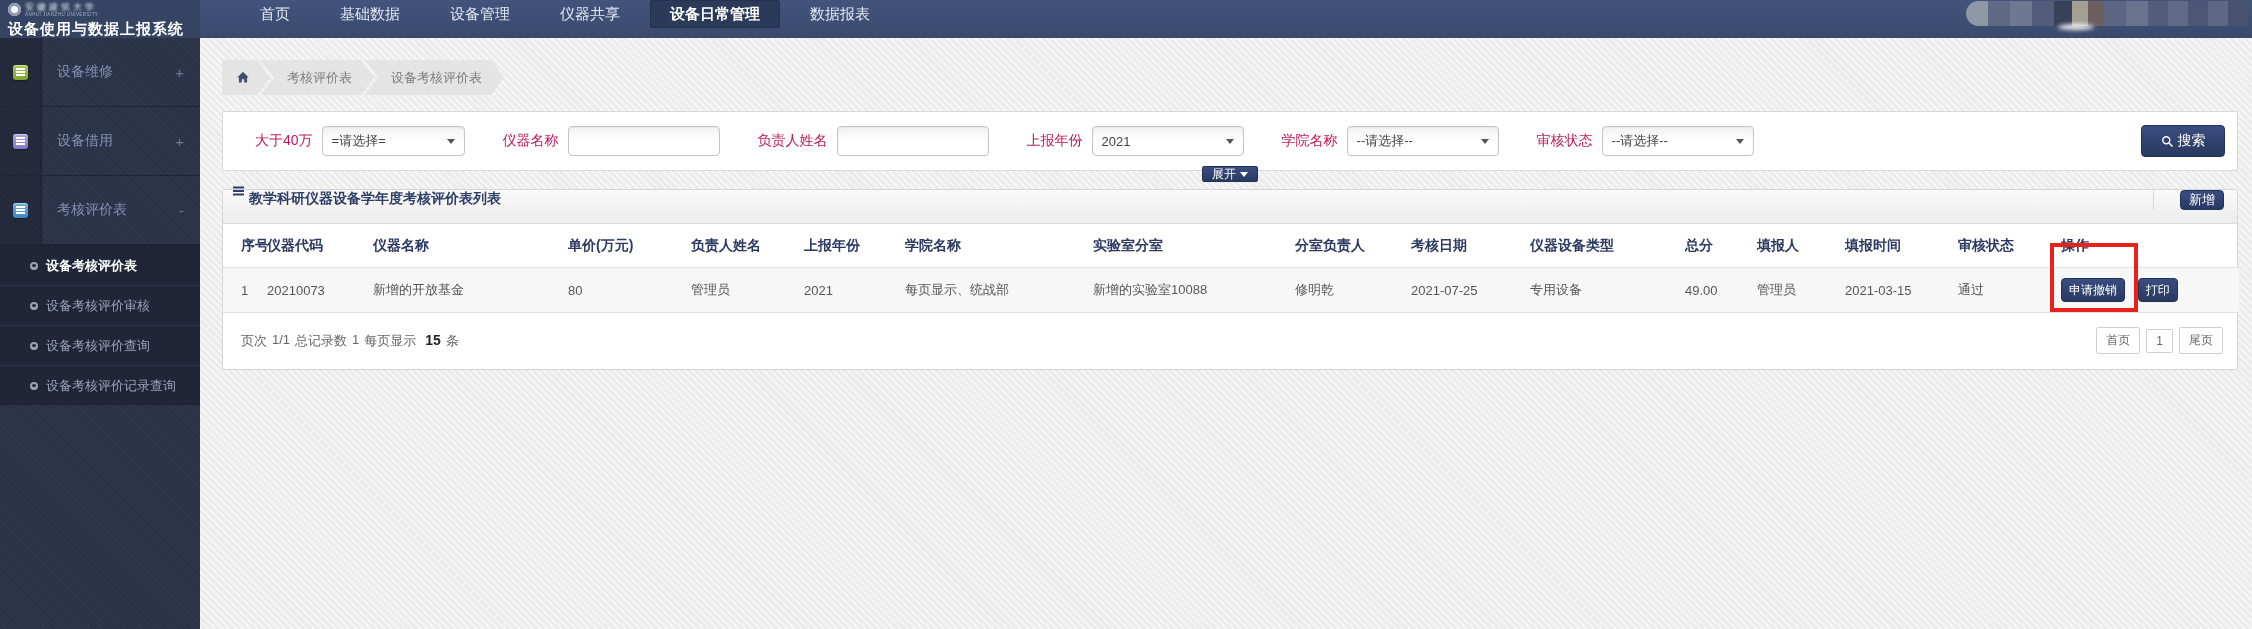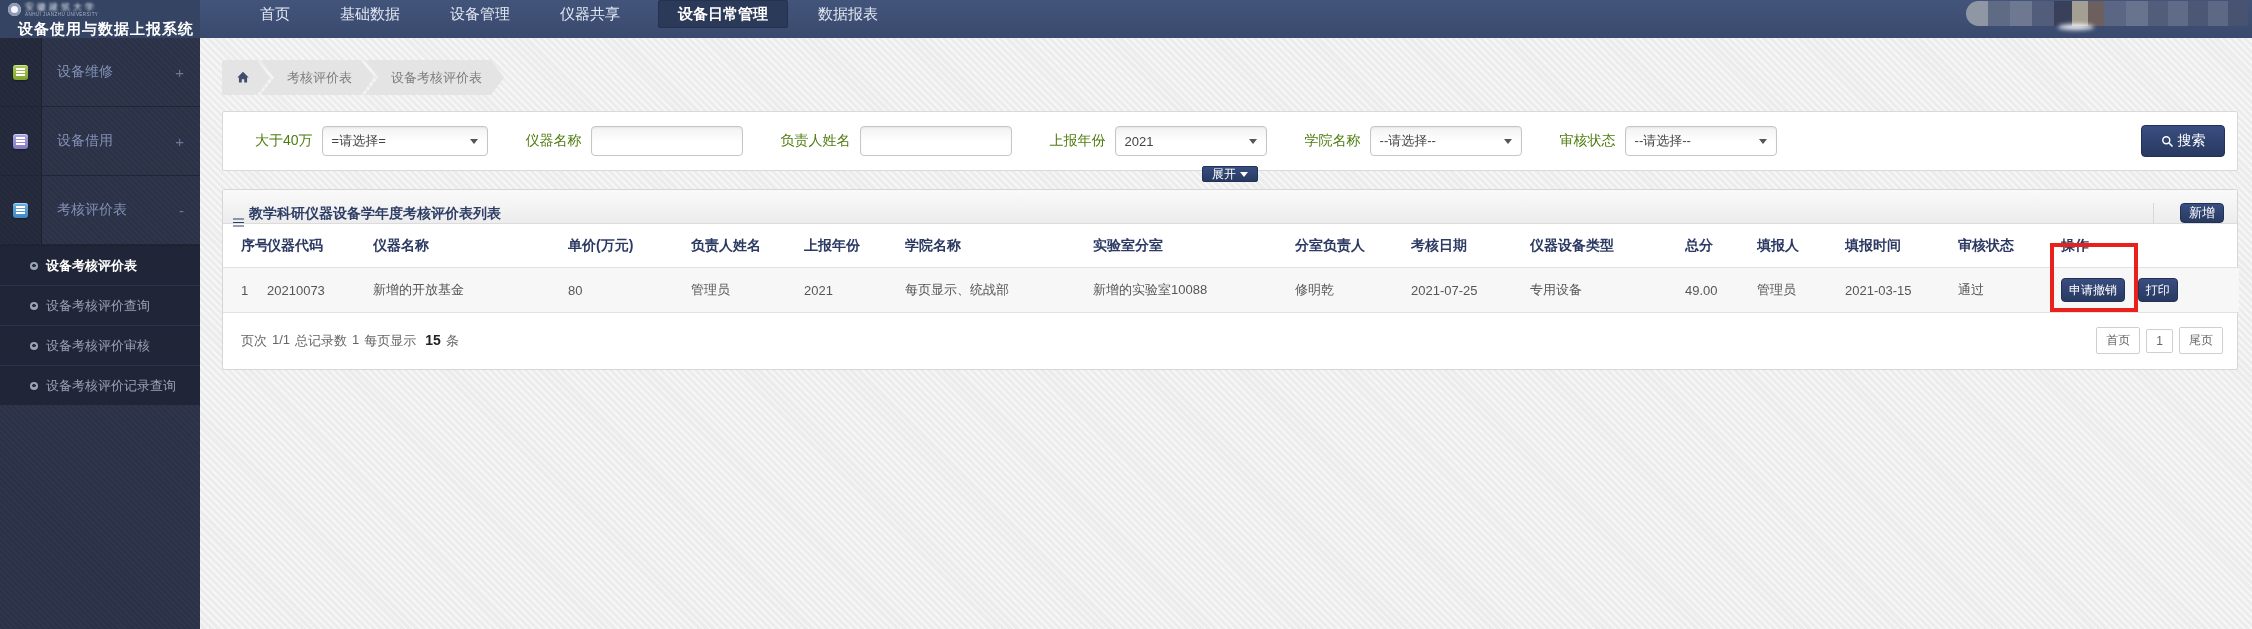--- a/index.html
+++ b/index.html
@@ -10,26 +10,26 @@
   
   .navbar { position:absolute; top:0; left:0; right:0; height:38px;
     background:linear-gradient(#43547b,#3a4a6e); display:flex; align-items:flex-start; }
   .brand { width:200px; height:38px; background:#354463; padding:2px 6px 0 8px; flex:0 0 auto; }
   .brand-top { display:flex; align-items:center; height:15px; }
   .logo-circle { width:13px; height:13px; border-radius:50%; background:#f4f6fa;
     box-shadow:inset 0 0 0 3px #8d99b5; margin-right:4px; flex:0 0 auto; }
   .brand-txts { line-height:1; }
   .brand-cn { font-size:9px; color:#e8ecf5; letter-spacing:3px; filter:blur(1.3px); }
   .brand-en { font-size:5px; color:#aab4cb; letter-spacing:.5px; transform:scale(.9); transform-origin:left; }
-  .sys-title { font-size:15px; font-weight:bold; color:#ffffff; letter-spacing:1px; margin-top:3px; white-space:nowrap;text-align:right; }
+  .sys-title { font-size:15px; font-weight:bold; color:#ffffff; letter-spacing:1px; margin-top:3px; white-space:nowrap; }
   .nav-items { display:flex; align-items:flex-start; margin-left:40px; }
   .nav-item { height:28px; line-height:28px; padding:0 20px; margin-right:10px; color:#e2e8f3;
     font-size:15px; cursor:pointer; white-space:nowrap; }
   .nav-item.active { background:#2c3a59; border-radius:3px; color:#fff;
-    box-shadow:inset 0 0 0 1px #243150; font-weight:bold;margin-left:8px; }
+    box-shadow:inset 0 0 0 1px #243150; font-weight:bold; }
   
   .user-redacted { position:relative; margin-left:auto; margin-right:4px; margin-top:1px;
     width:282px; height:25px; border-radius:13px 0 0 13px;
     background:linear-gradient(90deg,
       #8f97a5 0 22px,#5f6b85 0 44px,#6e7890 0 66px,#515d7a 0 88px,
       #39415a 0 106px,#a3a093 0 122px,#6d5f5e 0 138px,#5a6683 0 160px,
       #68748e 0 182px,#515d7a 0 202px,#606c87 0 222px,#4b5774 0 242px,
       #5d6984 0 262px,#475370 0 282px); }
   .user-redacted::after { content:""; position:absolute; left:92px; bottom:-4px; width:36px; height:6px;
     background:rgba(255,255,255,.9); border-radius:50%; filter:blur(2px); }
@@ -67,41 +67,41 @@
   .crumb { background:#e4e4e4; color:#7d7d7d; font-size:13px; display:flex; align-items:center;
     padding:0 22px 0 26px; margin-right:-9px; cursor:pointer;
     clip-path:polygon(0 0, calc(100% - 13px) 0, 100% 50%, calc(100% - 13px) 100%, 0 100%, 13px 50%);
     filter:drop-shadow(1px 0 0 #fafafa); }
   .crumb.first { clip-path:polygon(0 0, calc(100% - 13px) 0, 100% 50%, calc(100% - 13px) 100%, 0 100%); border-radius:3px 0 0 3px; padding:0 20px 0 14px; }
 
   
   .filter-panel { position:relative; margin-top:16px; height:60px; background:#ffffff;
     border:1px solid #d9d9d9; border-radius:2px; display:flex; align-items:center; padding-left:32px; }
   .f-group { display:flex; align-items:center; margin-right:38px; }
-  .f-label { font-size:14px; color:#4d7c0f; margin-right:9px; white-space:nowrap; }
+  .f-label { font-size:14px; color:#be185d; margin-right:9px; white-space:nowrap; }
   .f-ctl { height:30px; border:1px solid #c6c6c6; border-radius:4px;
     background:linear-gradient(#f2f2f2,#ffffff 55%); box-shadow:inset 0 1px 2px rgba(0,0,0,.06);
     font-size:13px; color:#444; }
   .f-select { display:flex; align-items:center; justify-content:space-between; padding:0 9px; cursor:pointer; }
   .f-select .caret { width:0; height:0; border-left:4px solid transparent; border-right:4px solid transparent;
     border-top:5px solid #555; margin-left:8px; }
   input.f-ctl { padding:0 8px; outline:none; }
-  .w143 { width:166px;gap:44px; } .w150 { width:152px; }
+  .w143 { width:143px;gap:44px; } .w150 { width:152px; }
   .btn-navy { background:linear-gradient(#394d80,#283a61); border:1px solid #223158; border-radius:4px;
     color:#fff; cursor:pointer; display:inline-flex; align-items:center; justify-content:center; }
   .search-btn { margin-left:auto; margin-right:12px; width:84px; height:32px; font-size:14px; }
   .search-btn svg { margin-right:4px; }
   .expand-btn { position:absolute; left:50%; bottom:-12px; transform:translateX(-50%);
     height:16px; padding:0 9px; font-size:12px; border-radius:2px; z-index:5; }
   .expand-btn .caret { width:0; height:0; border-left:4px solid transparent; border-right:4px solid transparent;
     border-top:5px solid #fff; margin-left:4px; }
 
   
   .table-panel { margin-top:18px; background:#fff; border:1px solid #d6d6d6; border-radius:2px; }
-  .panel-header { height:34px; display:flex; align-items:flex-end; padding:0 10px;
+  .panel-header { height:34px; display:flex; align-items:flex-start; padding:0 10px;
     background:linear-gradient(#fafafa,#ececec); border-bottom:1px solid #dcdcdc; }
   .title-icon { width:11px; height:1.5px; background:#2e3e66; position:relative; top:0; margin-right:5px;
     box-shadow:0 -3.5px 0 #2e3e66, 0 3.5px 0 #2e3e66; }
   .panel-title { font-size:14px; font-weight:bold; color:#2e3e66; }
   .header-divider { width:1px; height:20px; background:#d8d8d8; margin-left:auto; margin-right:26px; }
   .add-btn { height:20px; padding:0 8px; font-size:13px; margin-right:3px; }
 
   table.grid { width:100%; border-collapse:collapse; table-layout:fixed; }
   .grid th { text-align:left; font-size:14px; font-weight:bold; color:#2c3a63;
     padding:13px 0 12px; white-space:nowrap; overflow:hidden; }
@@ -180,25 +180,25 @@
       <span class="side-label">考核评价表</span>
       <span class="side-toggle">-</span>
     </div>
     <div class="submenu">
       <div class="sub-item active">
         <span class="sub-bullet"></span>
         <span>设备考核评价表</span>
       </div>
       <div class="sub-item">
         <span class="sub-bullet"></span>
-        <span>设备考核评价查询</span>
+        <span>设备考核评价审核</span>
       </div>
       <div class="sub-item">
         <span class="sub-bullet"></span>
-        <span>设备考核评价审核</span>
+        <span>设备考核评价查询</span>
       </div>
       <div class="sub-item">
         <span class="sub-bullet"></span>
         <span>设备考核评价记录查询</span>
       </div>
     </div>
   </div>
 
   <div class="main">
 

